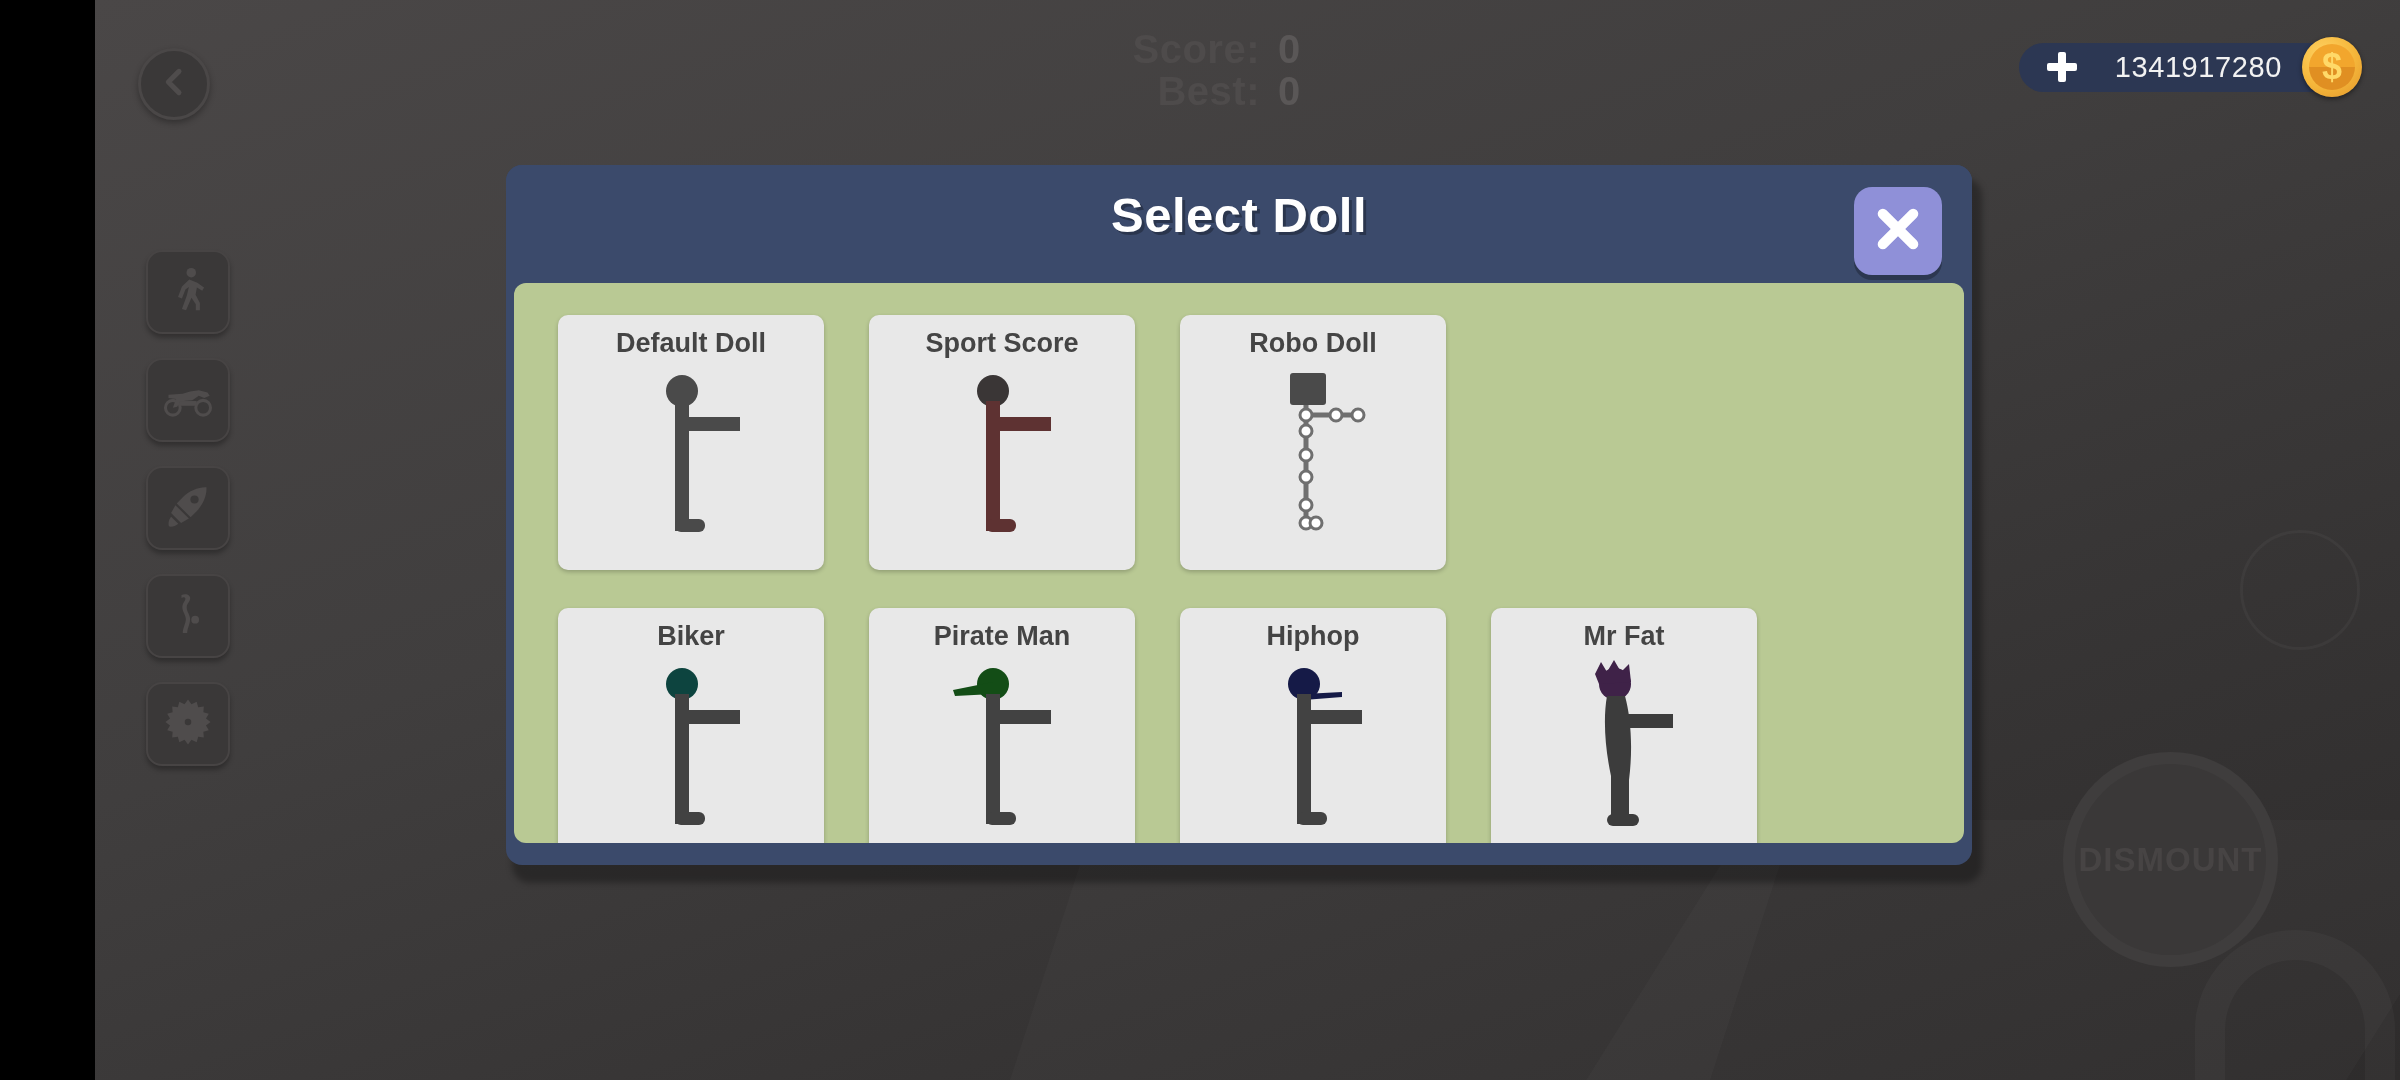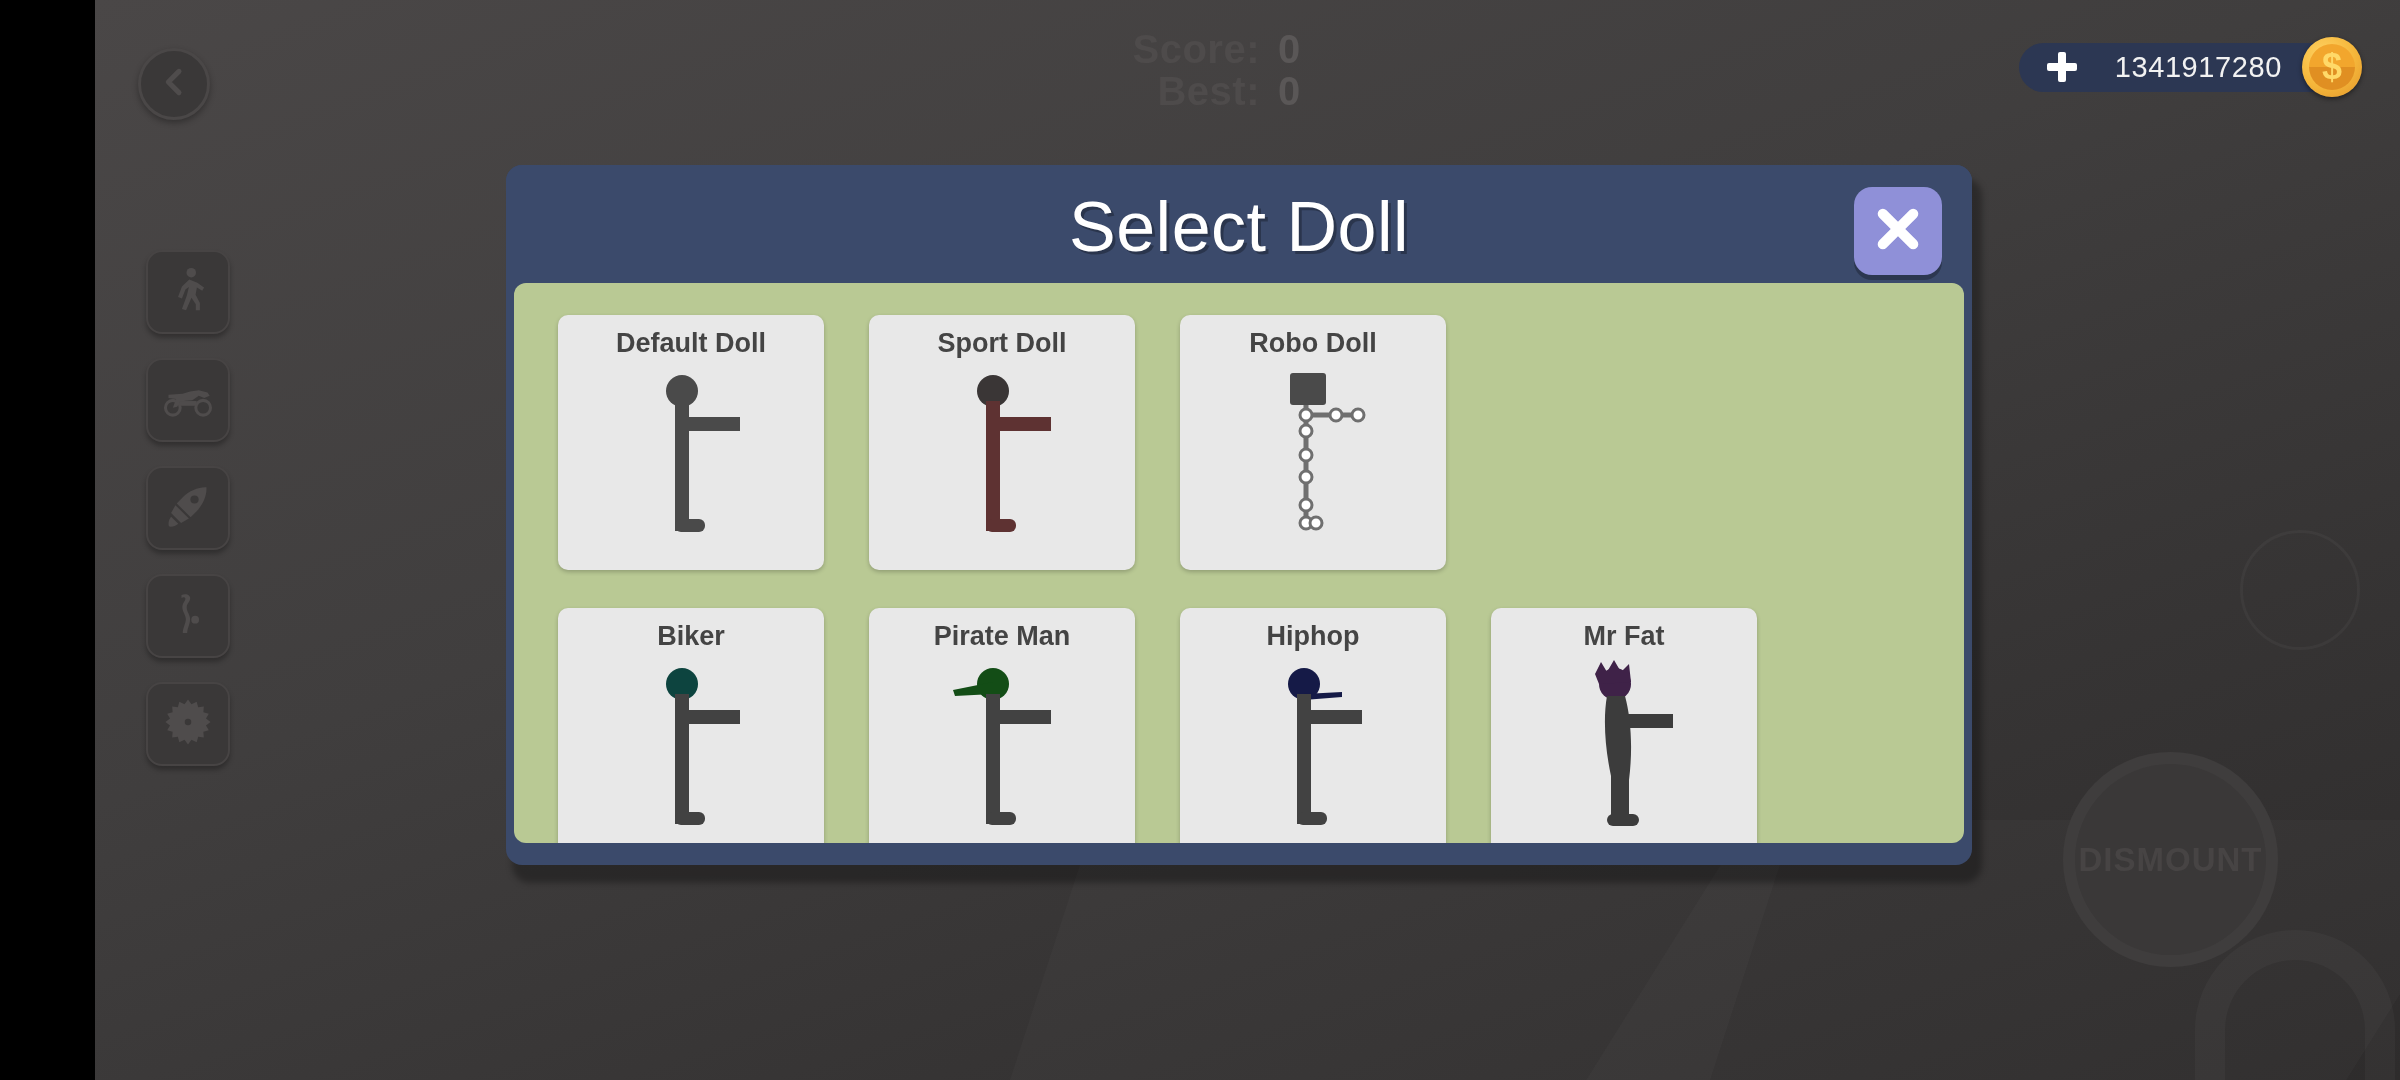--- a/index.html
+++ b/index.html
@@ -183,22 +183,22 @@
   #modal-titlebar {
     position: relative;
     height: 118px;
     background: #3b4a6b;
   }
   #modal-title {
     position: absolute;
     left: 0; right: 0; top: 22px;
     text-align: center;
     color: #fff;
-    font-size: 70px;
-    font-weight: normal;
+    font-size: 49px;
+    font-weight: bold;
     letter-spacing: .5px;
     text-shadow: 3px 3px 0 rgba(0,0,0,.28);
   }
   #close-button {
     position: absolute;
     right: 30px; top: 22px;
     width: 88px; height: 88px;
     border-radius: 18px;
     background: #8f90d8;
     box-shadow: 0 5px 0 rgba(0,0,0,.25);
@@ -356,21 +356,21 @@
             <div class="doll-figure">
               <svg viewBox="0 0 150 190">
                 <circle cx="66" cy="28" r="16" fill="#4a4a4a"></circle>
                 <path d="M59 38 L73 38 L73 168 L59 168 Z" fill="#4a4a4a"></path>
                 <path d="M70 54 L124 54 L124 68 L70 68 Z" fill="#4a4a4a"></path>
                 <rect x="59" y="156" width="30" height="13" rx="6" fill="#4a4a4a"></rect>
               </svg>
             </div>
           </div>
           <div class="doll-card">
-            <div class="doll-name">Sport Doll</div>
+            <div class="doll-name">Sport Score</div>
             <div class="doll-figure">
               <svg viewBox="0 0 150 190">
                 <circle cx="66" cy="28" r="16" fill="#3a3636"></circle>
                 <path d="M59 38 L73 38 L73 168 L59 168 Z" fill="#5e3232"></path>
                 <path d="M70 54 L124 54 L124 68 L70 68 Z" fill="#5e3232"></path>
                 <rect x="59" y="156" width="30" height="13" rx="6" fill="#5e3232"></rect>
               </svg>
             </div>
           </div>
           <div class="doll-card">

